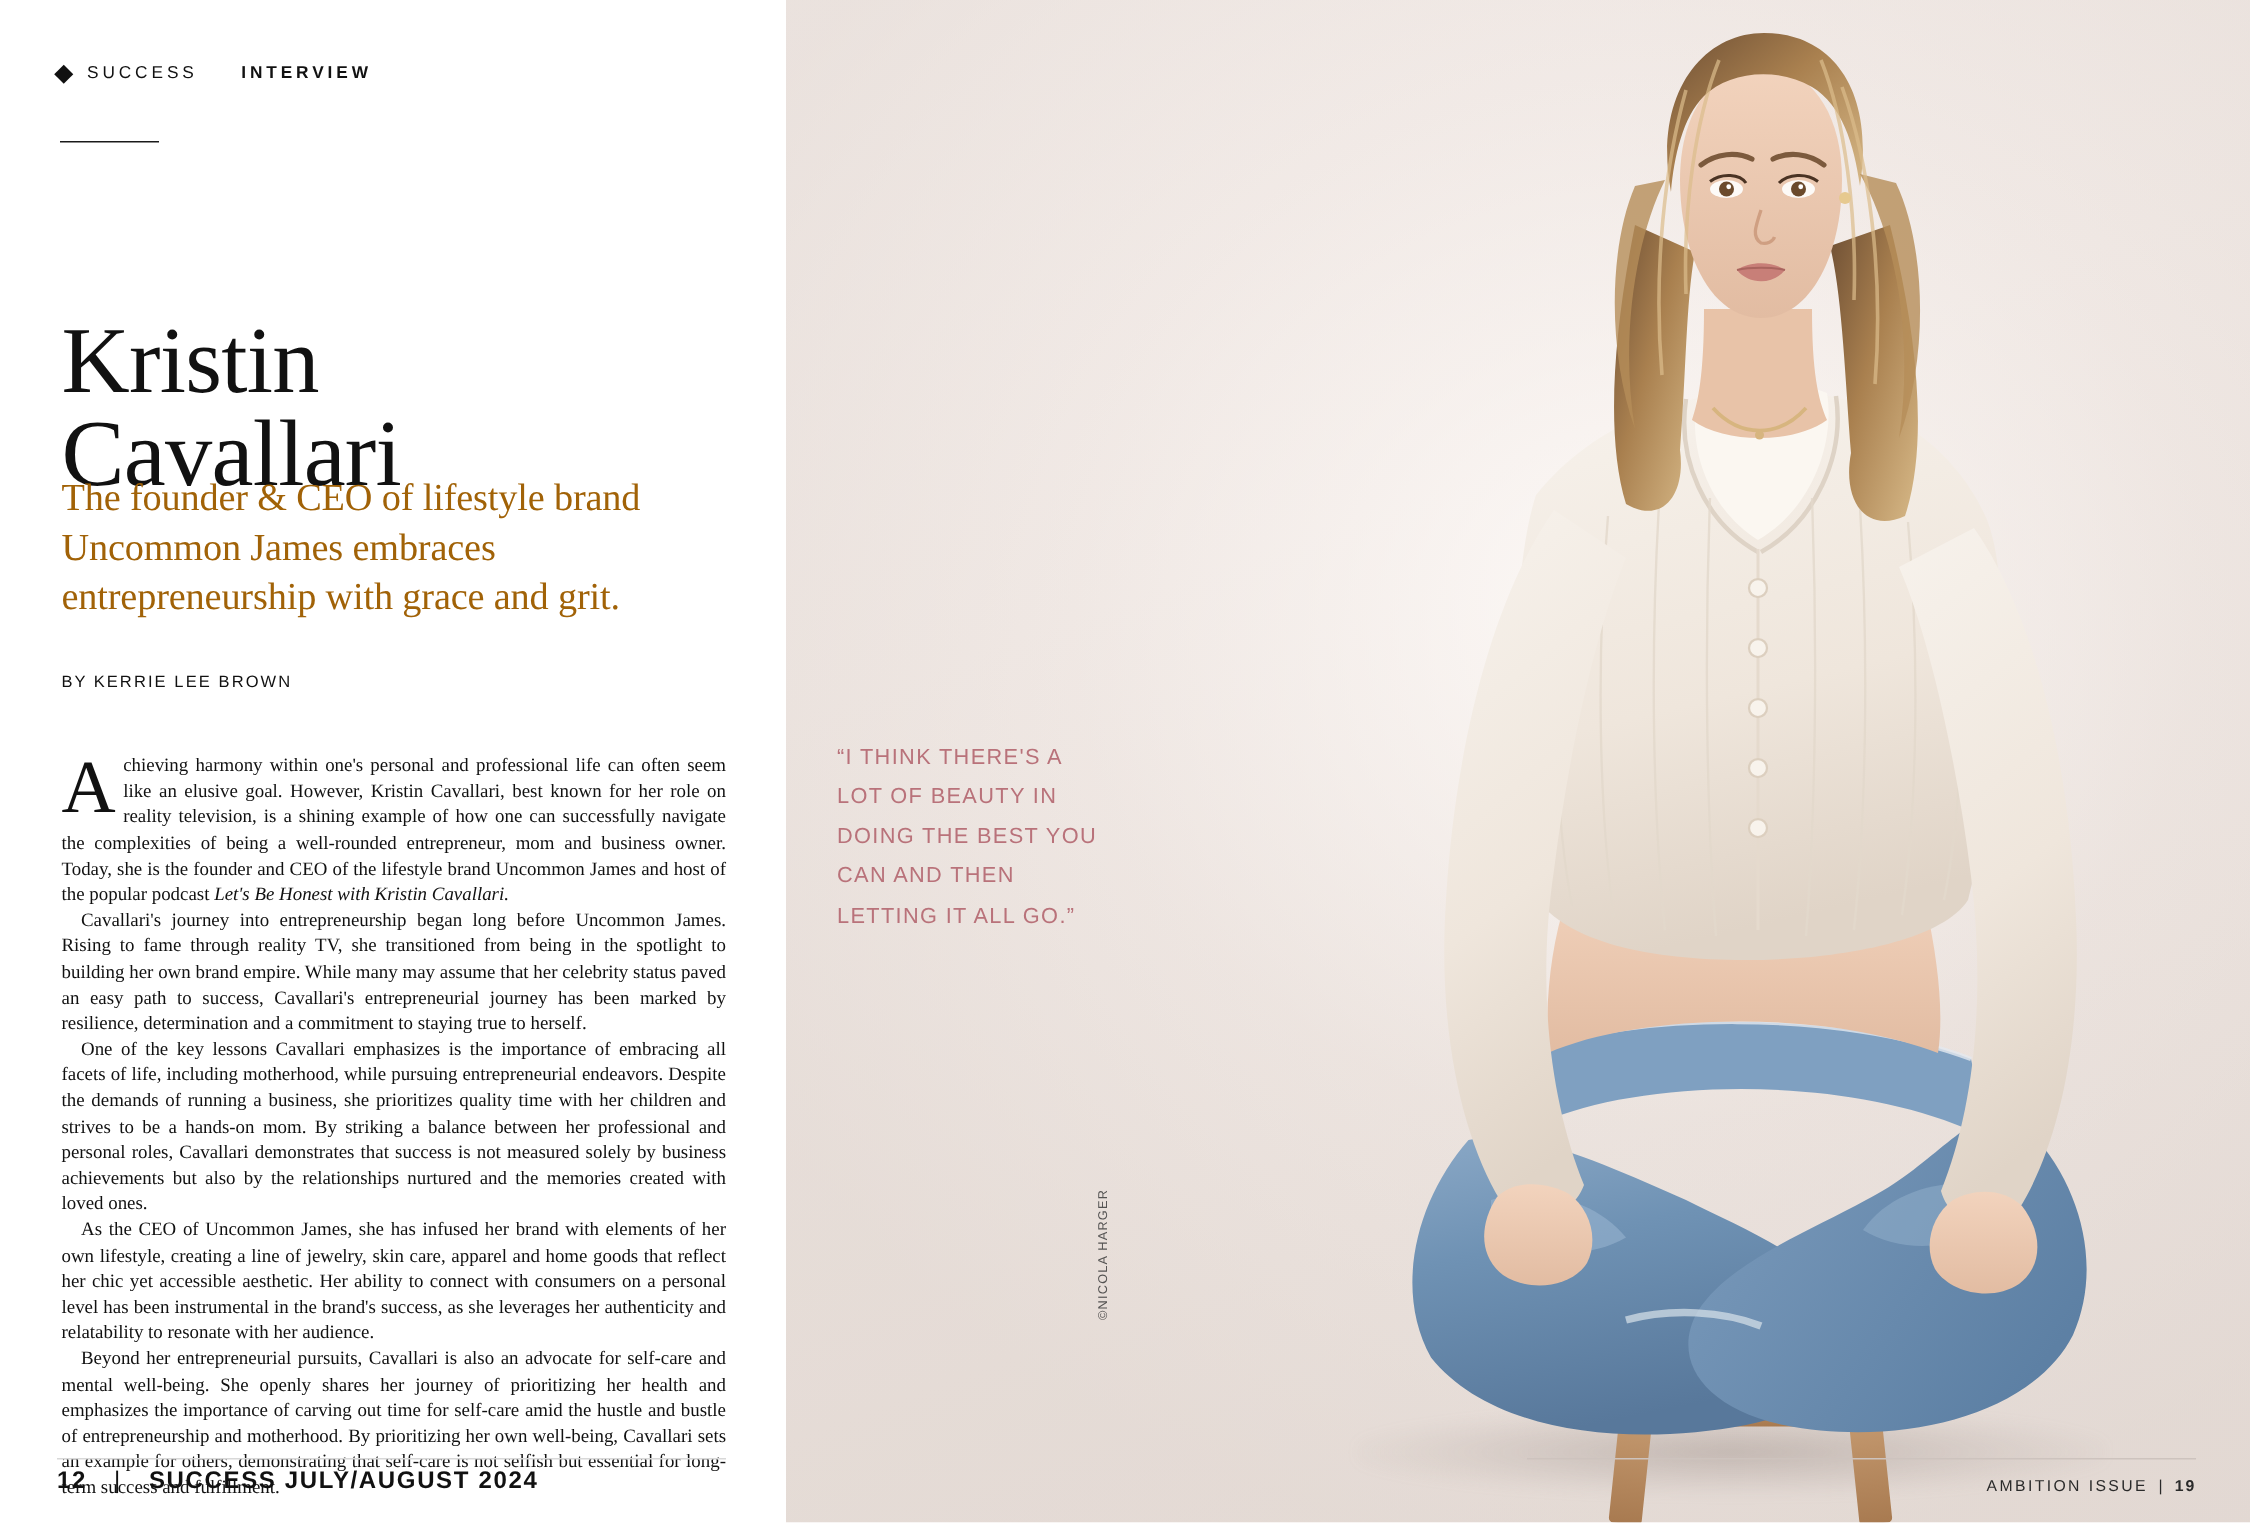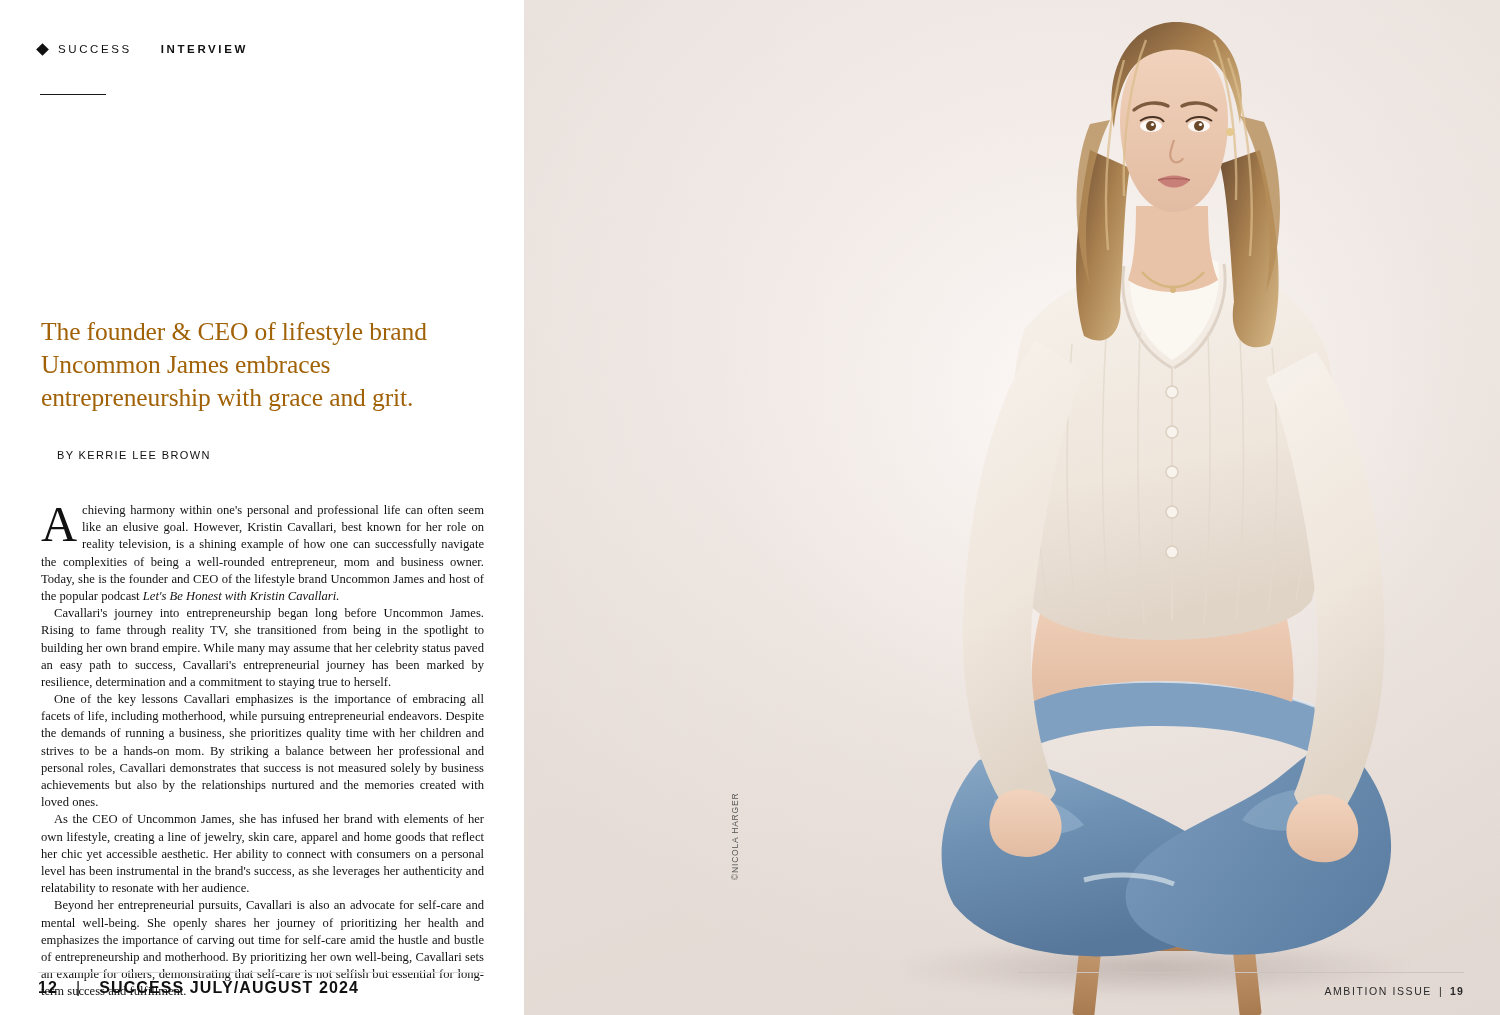--- a/index.html
+++ b/index.html
@@ -86,21 +86,21 @@
   }
   .byline {
     position: absolute;
     top: 449px;
     left: 41px;
     font-family: "Liberation Sans", sans-serif;
     font-size: 11px;
     letter-spacing: 1.3px;
     color: #111;
   }
-  .byline .by { font-weight: 400; margin-left: 16px; }
+  .byline .by { font-weight: 400; }
   .byline .author { font-weight: 400; letter-spacing: 1.4px; }
 
   .body-col {
     position: absolute;
     top: 502px;
     left: 41px;
     width: 443px;
     font-family: "Liberation Serif", serif;
     font-size: 12.6px;
     line-height: 1.365;
@@ -270,20 +270,24 @@
   <div class="page-left">
 
     <div class="kicker">
       <span class="diamond"></span>
       <span class="k-success">SUCCESS</span>
       <span class="k-interview">INTERVIEW</span>
     </div>
 
     <div class="rule"></div>
 
+    <h1 class="headline">
+      <span class="l1">Kristin</span>
+      <span class="l2">Cavallari</span>
+    </h1>
 
     <div class="deck">The founder &amp; CEO of lifestyle brand Uncommon James embraces entrepreneurship with grace and grit.</div>
 
     <div class="byline">
       <span class="by">BY</span>
       <span class="author">KERRIE LEE BROWN</span>
     </div>
 
     <div class="body-col">
       <p class="dropcap-para">
@@ -418,20 +422,21 @@
           <path d="M600 60 C586 110 578 180 584 250"></path>
           <path d="M704 58 C722 108 732 182 726 256"></path>
           <path d="M622 40 C606 80 598 140 600 196"></path>
           <path d="M690 40 C706 80 714 144 712 200"></path>
         </g>
 
         <circle cx="706" cy="132" r="4" fill="#e6c98f"></circle>
       </svg>
     </div>
 
+    <div class="pull-quote">“I THINK THERE'S A LOT OF BEAUTY IN DOING THE BEST YOU CAN AND THEN LETTING IT ALL GO.”</div>
 
     <div class="credit">©NICOLA HARGER</div>
 
     <div class="footrule-right"></div>
     <div class="folio-right">
       <span class="txt">AMBITION ISSUE</span>
       <span class="sep">|</span>
       <span class="num">19</span>
     </div>
   </div>

